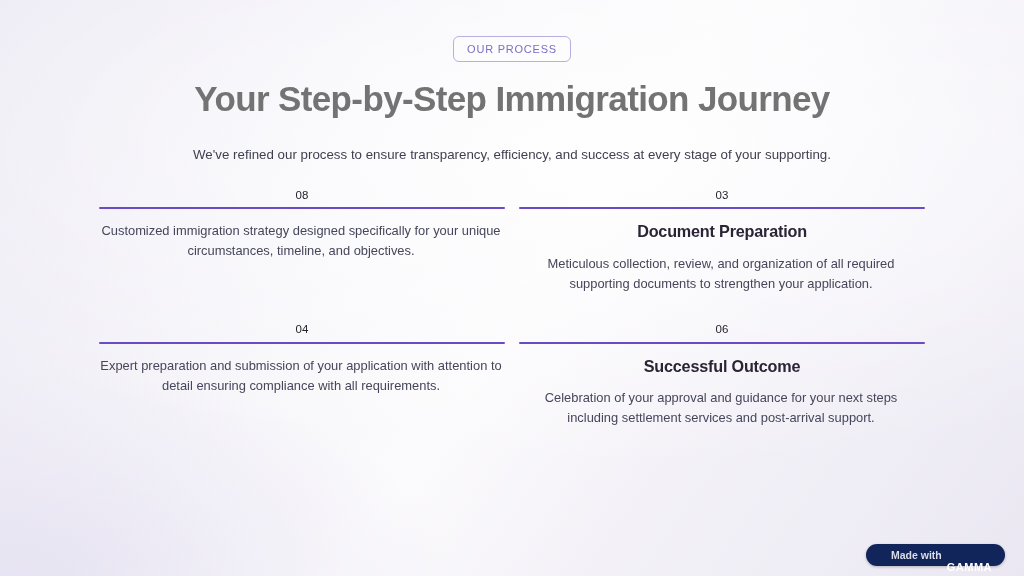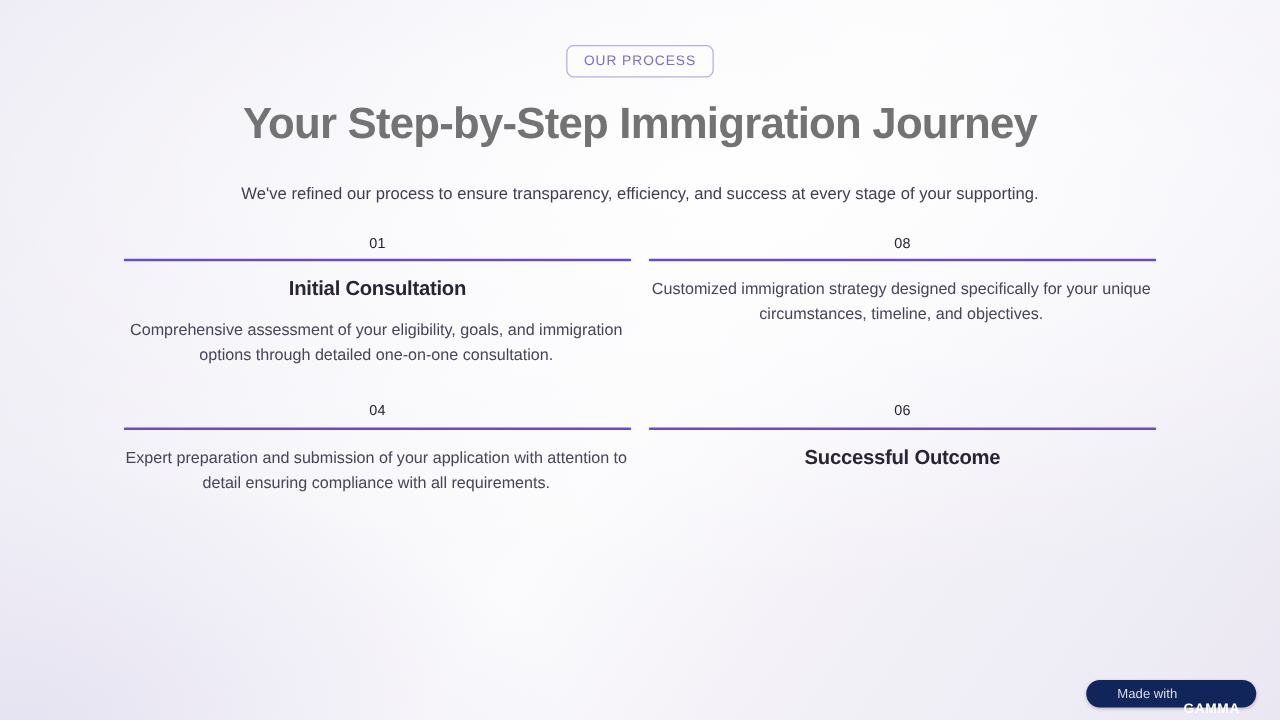--- a/index.html
+++ b/index.html
@@ -149,21 +149,21 @@
     background: #12255a;
     border-radius: 11px;
     display: flex;
     align-items: center;
     gap: 5px;
     box-shadow: 0 1px 3px rgba(0,0,0,0.25);
   }
   .gamma-made {
     color: #d9dde8;
     font-size: 10.5px;
-    font-weight: 400;
+    font-weight: 700;
     line-height: 1;
     padding-left: 12px;
   }
   .gamma-word {
     color: #ffffff;
     font-size: 11px;
     font-weight: 700;
     letter-spacing: 0.045em;
     line-height: 1;
     margin-top: 24px;
@@ -181,45 +181,46 @@
   <div class="content">
 
     <div class="badge">OUR PROCESS</div>
 
     <h1 class="heading">Your Step-by-Step Immigration Journey</h1>
 
     <p class="subtitle">We've refined our process to ensure transparency, efficiency, and success at every stage of your supporting.</p>
 
     <div class="steps">
 
-      <div class="step">
-        <div class="step-num">01</div>
-        <div class="step-rule"></div>
-        <h2 class="step-title">Initial Consultation</h2>
-        <p class="step-desc">Comprehensive assessment of your eligibility, goals, and immigration options through detailed one-on-one consultation.</p>
-      </div>
 
       <div class="step">
         <div class="step-num">08</div>
         <div class="step-rule"></div>
         <p class="step-desc">Customized immigration strategy designed specifically for your unique circumstances, timeline, and objectives.</p>
       </div>
 
+      <div class="step">
+        <div class="step-num">03</div>
+        <div class="step-rule"></div>
+        <h2 class="step-title">Document Preparation</h2>
+        <p class="step-desc">Meticulous collection, review, and organization of all required supporting documents to strengthen your application.</p>
+      </div>
 
       <div class="step">
         <div class="step-num">04</div>
         <div class="step-rule"></div>
         <p class="step-desc">Expert preparation and submission of your application with attention to detail ensuring compliance with all requirements.</p>
       </div>
 
 
       <div class="step">
         <div class="step-num">06</div>
         <div class="step-rule"></div>
         <h2 class="step-title">Successful Outcome</h2>
+        <p class="step-desc">Celebration of your approval and guidance for your next steps including settlement services and post-arrival support.</p>
       </div>
 
     </div>
   </div>
 
   <div class="gamma">
     <span class="gamma-made">Made with</span>
     <span class="gamma-word">GAMMA</span>
   </div>
 

